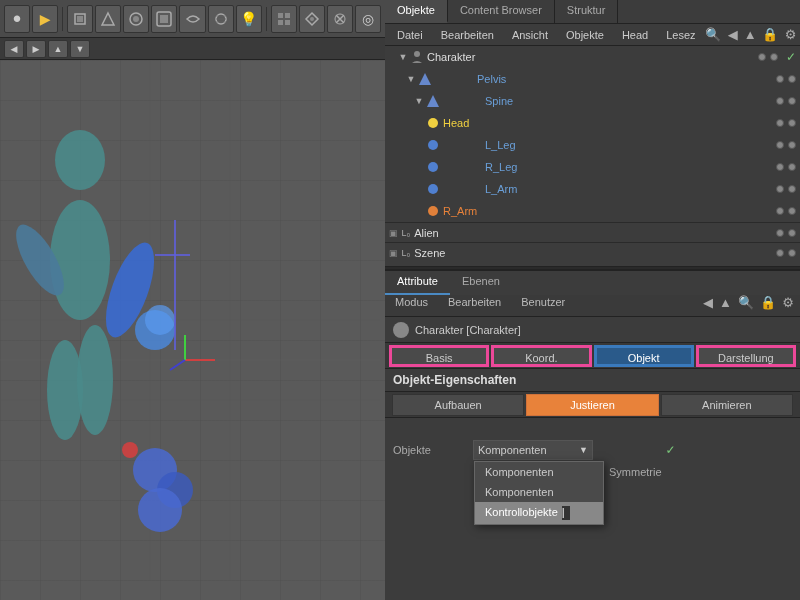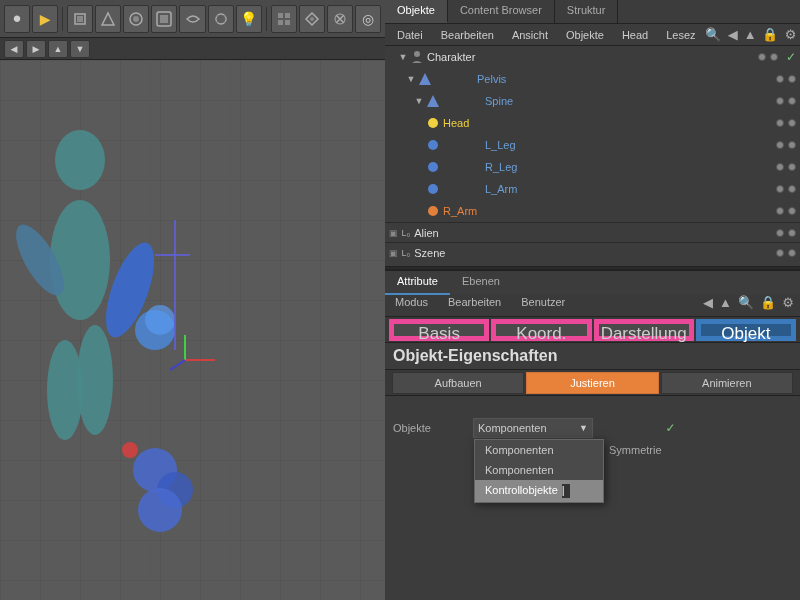--- a/index.html
+++ b/index.html
@@ -48,24 +48,24 @@
     .attr-tab { padding: 4px 12px; cursor: pointer; font-size: 11px; color: #aaa; }
     .attr-tab.active { color: #fff; border-bottom: 2px solid #4a8ac4; }
 
     .attr-toolbar { height: 22px; background: #3a3a3a; display: flex; align-items: flex-start; padding: 0 6px; gap: 12px; border-bottom: 1px solid #222; }
     .attr-toolbar-item { font-size: 11px; color: #bbb; cursor: pointer; padding: 1px 4px; }
 
     .attr-title { height: 26px; background: #3c3c3c; display: flex; align-items: center; padding: 0 8px; border-bottom: 1px solid #222; }
     .attr-title-icon { width: 16px; height: 16px; background: #888; border-radius: 50%; margin-right: 6px; display: flex; align-items: center; justify-content: center; font-size: 8px; color: #333; }
 
     .attr-buttons { height: 26px; display: flex; gap: 2px; padding: 2px 4px; background: #383838; border-bottom: 1px solid #222; }
-    .attr-btn { flex: 1; height: 22px; background: #4a4a4a; border: 5px solid #ec4899; color: #ccc; font-size: 17px; cursor: pointer; text-align: center; line-height: 20px; }
+    .attr-btn { flex: 1; height: 22px; background: #4a4a4a; border: 3px solid #ec4899; color: #ccc; font-size: 11px; cursor: pointer; text-align: center; line-height: 20px; }
     .attr-btn.active { background: #2a5a8a; color: #fff; border-color: #3a7abd; }
 
-    .objekt-eigenschaften { padding: 4px 8px; font-size: 16px; font-weight: bold; color: #ddd; border-bottom: 1px solid #222; }
+    .objekt-eigenschaften { padding: 4px 8px; font-size: 12px; font-weight: bold; color: #ddd; border-bottom: 1px solid #222; }
 
     .attr-sub-tabs { height: 26px; display: flex; gap: 2px; padding: 2px 7px; background: #383838; border-bottom: 1px solid #222; }
     .attr-sub-btn { flex: 1; height: 22px; background: #4a4a4a; border: 1px solid #333; color: #ccc; font-size: 11px; cursor: pointer; text-align: center; line-height: 20px; }
     .attr-sub-btn.active { background: #e8823a; color: #fff; border-color: #d0723a; }
 
     .attr-row { display: flex; align-items: center; padding: 4px 8px; min-height: 26px; }
     .attr-row-label { width: 80px; color: #aaa; font-size: 11px; }
     .attr-dropdown { flex: 1; max-width: 120px; height: 20px; background: #4a4a4a; border: 1px solid #555; color: #ccc; font-size: 11px; padding: 0 4px; cursor: pointer; display: flex; align-items: center; justify-content: space-between; position: relative; }
     .attr-dropdown-arrow { font-size: 9px; }
     .symmetrie-label { margin-left: 16px; color: #aaa; font-size: 11px; margin-top: 44px; }
@@ -387,26 +387,35 @@
         <span class="attr-toolbar-item">Benutzer</span>
         <div style="margin-left:auto; display:flex; gap:6px;">
           <span class="icon-btn">◀</span>
           <span class="icon-btn">▲</span>
           <span class="icon-btn">🔍</span>
           <span class="icon-btn">🔒</span>
           <span class="icon-btn">⚙</span>
         </div>
       </div>
 
+      <div class="attr-title">
+        <div class="attr-title-icon">
+          <svg width="14" height="14" viewBox="0 0 14 14">
+              <circle cx="7" cy="4" r="3" fill="#888"></circle>
+              <path d="M2 13 Q7 9 12 13" fill="#888"></path>
+            </svg>
+        </div>
+        <span>Charakter [Charakter]</span>
+      </div>
 
       <div class="attr-buttons">
         <div class="attr-btn">Basis</div>
         <div class="attr-btn">Koord.</div>
+        <div class="attr-btn active">Objekt</div>
         <div class="attr-btn">Darstellung</div>
-        <div class="attr-btn active">Objekt</div>
       </div>
 
       <div class="objekt-eigenschaften">Objekt-Eigenschaften</div>
 
       <div class="attr-sub-tabs">
         <div class="attr-sub-btn">Aufbauen</div>
         <div class="attr-sub-btn active">Justieren</div>
         <div class="attr-sub-btn">Animieren</div>
       </div>
 

